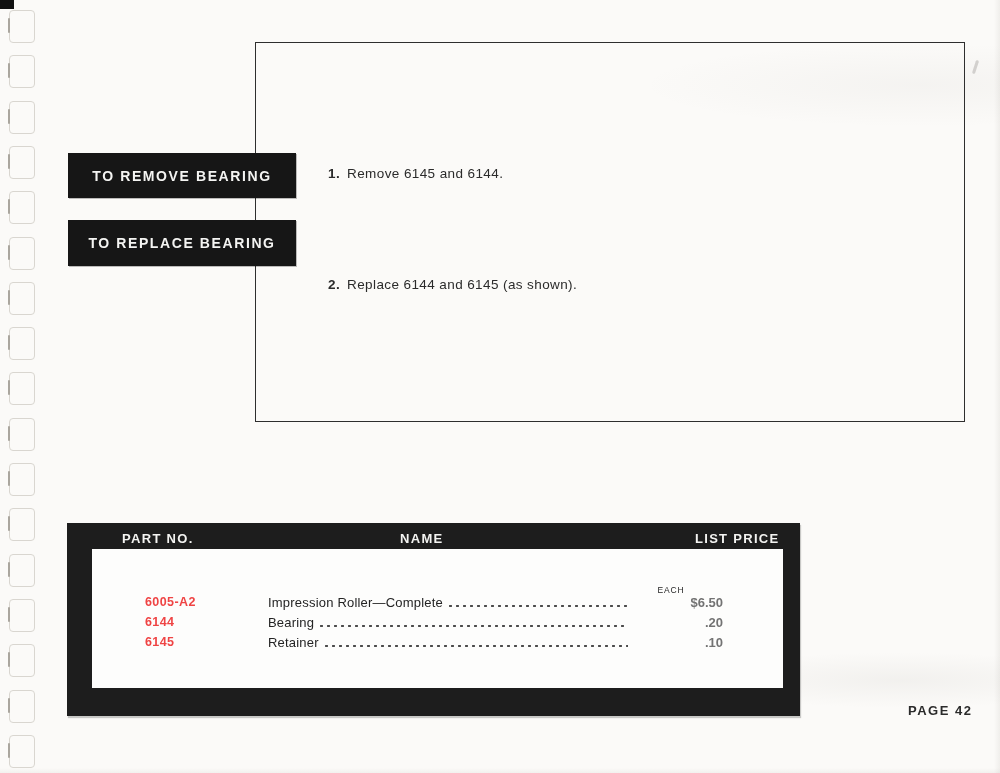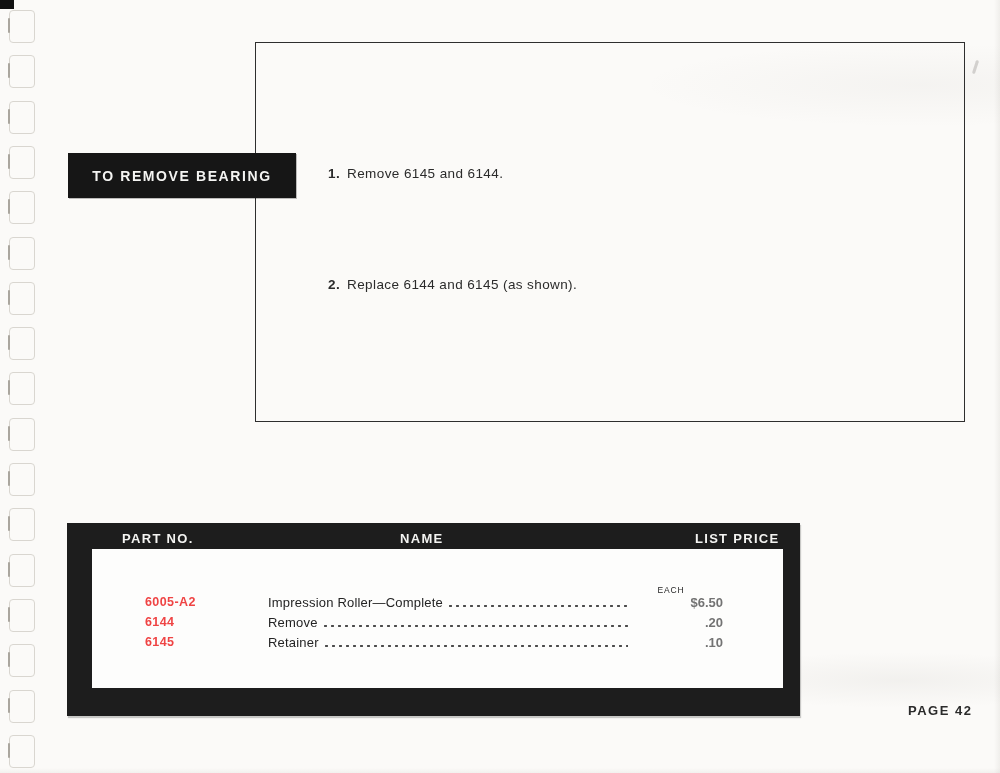--- a/index.html
+++ b/index.html
@@ -120,20 +120,23 @@
       <div class="hole" style="top: 689.5px;"></div>
       <div class="hole" style="top: 734.8px;"></div>
     </div>
   <div class="speck"></div>
 
   <div class="illustration-box"></div>
 
   <div class="label-bar bar-remove">
     <span>TO REMOVE BEARING</span>
   </div>
+  <div class="label-bar bar-replace">
+    <span>TO REPLACE BEARING</span>
+  </div>
 
   <div class="step step-1">
     <span class="step-num">1.</span><span>Remove 6145 and 6144.</span>
   </div>
   <div class="step step-2">
     <span class="step-num">2.</span><span>Replace 6144 and 6145 (as shown).</span>
   </div>
 
   <div class="parts-table">
     <div class="pt-header h-partno">PART NO.</div>
@@ -148,21 +151,21 @@
         <span class="cell-nameleader">
           <span class="cell-name">Impression Roller—Complete</span>
           <span class="leader"></span>
         </span>
         <span class="cell-price">$6.50</span>
       </div>
 
       <div class="pt-row row-1">
         <span class="cell-partno">6144</span>
         <span class="cell-nameleader">
-          <span class="cell-name">Remove</span>
+          <span class="cell-name">Bearing</span>
           <span class="leader"></span>
         </span>
         <span class="cell-price">.20</span>
       </div>
 
       <div class="pt-row row-2">
         <span class="cell-partno">6145</span>
         <span class="cell-nameleader">
           <span class="cell-name">Retainer</span>
           <span class="leader"></span>

